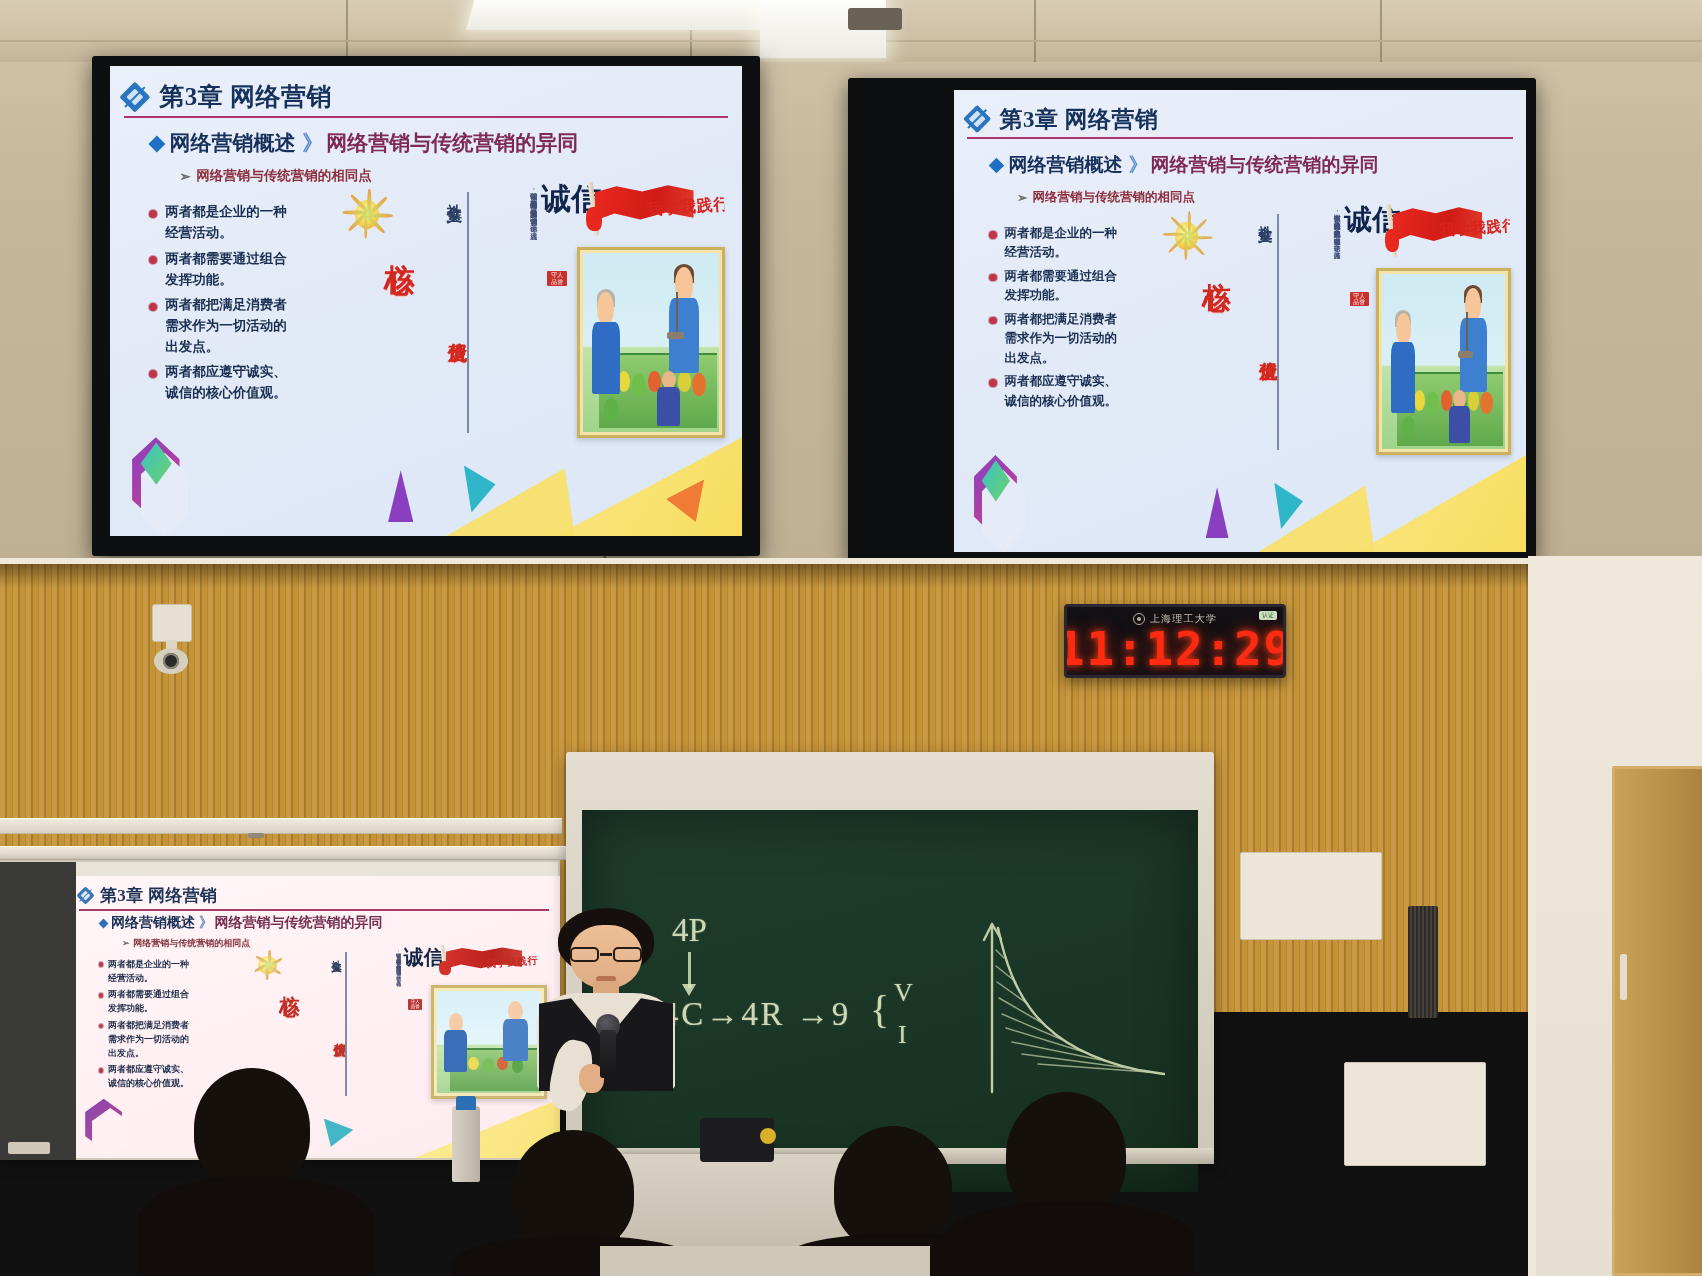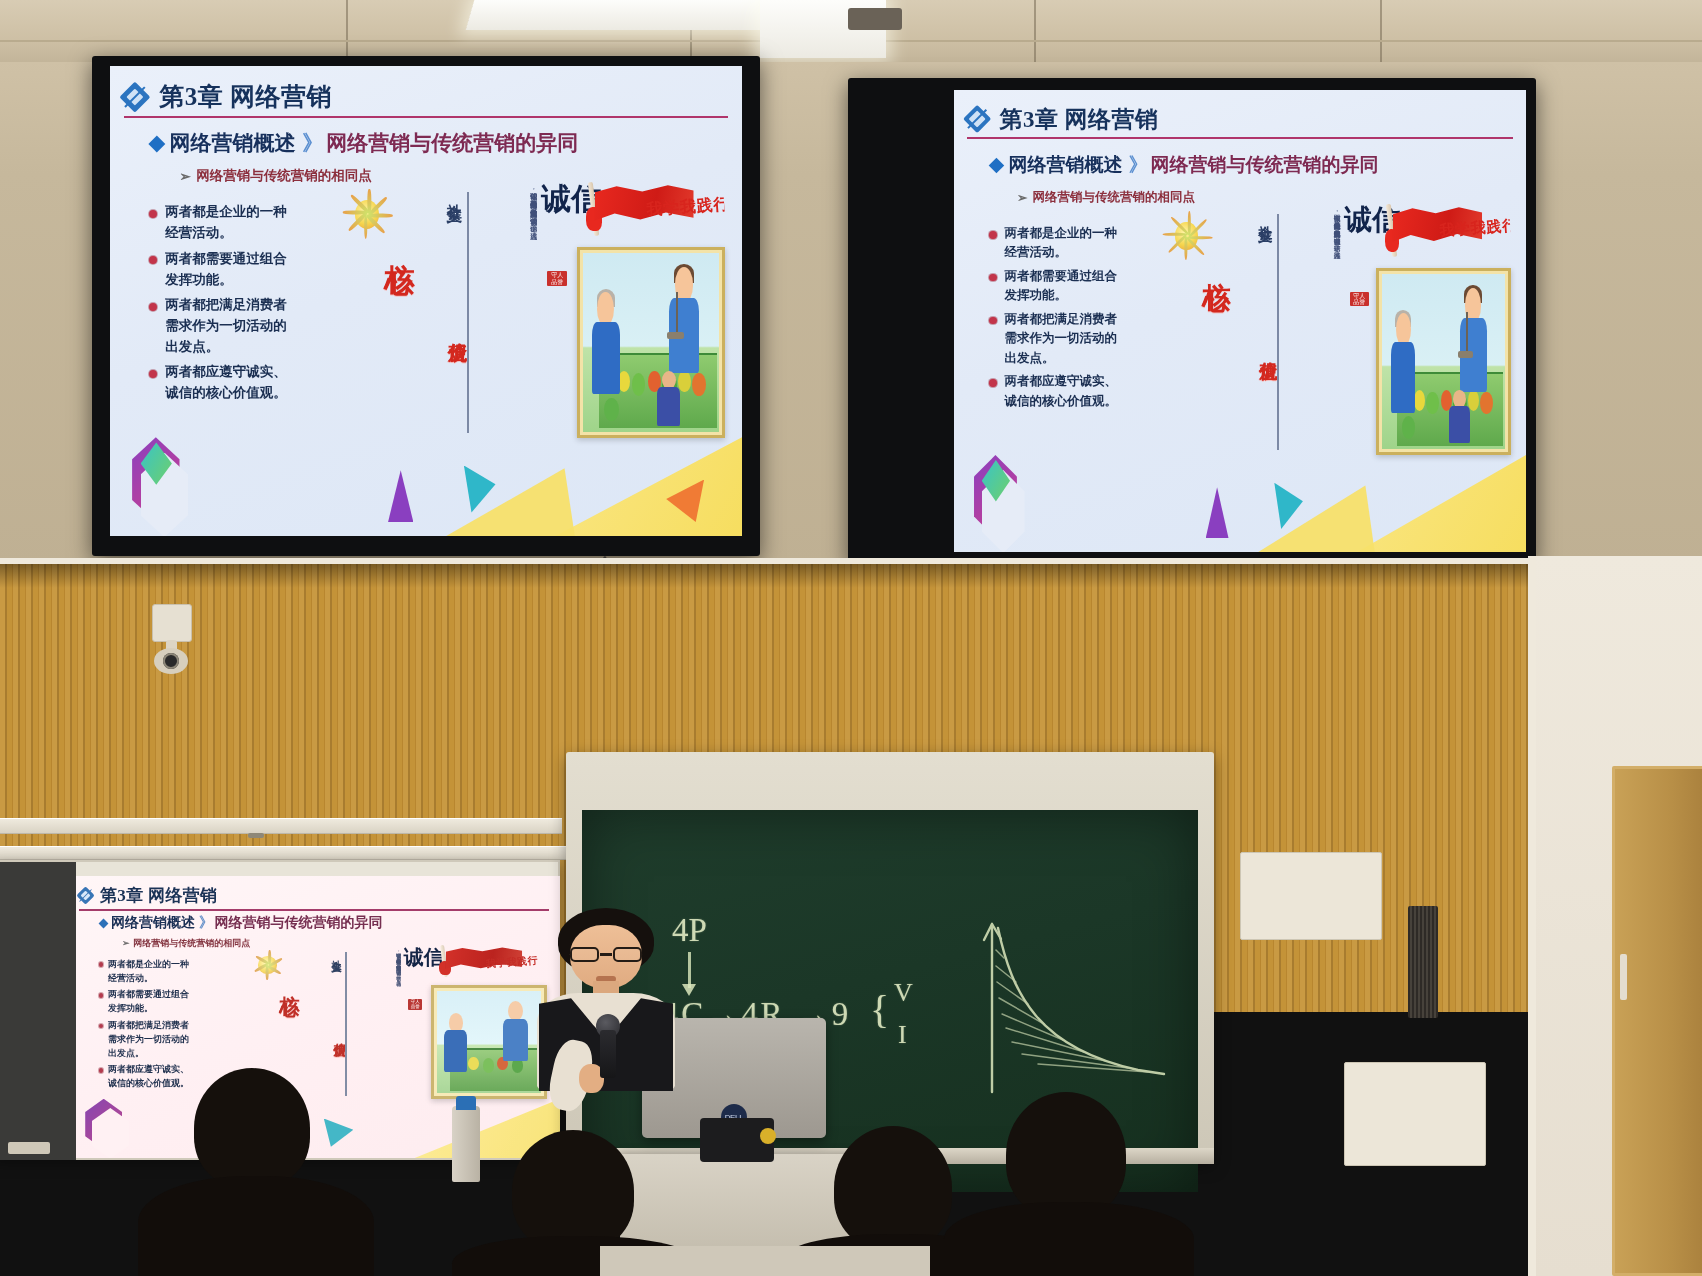--- a/index.html
+++ b/index.html
@@ -728,20 +728,28 @@
   <div class="trim" style="left:0;top:558px;width:1702px;height:6px;"></div>
 
   <div class="wall-cream" style="left:1532px;top:556px;width:170px;height:720px;"></div>
   <div class="trim" style="left:1528px;top:556px;width:8px;height:720px;"></div>
 
   <div class="cam-base" style="left:152px;top:604px;width:40px;height:38px;"></div>
   <div class="cam-stem" style="left:166px;top:640px;width:11px;height:16px;"></div>
   <div class="cam-ball" style="left:154px;top:648px;width:34px;height:26px;"></div>
   <div class="cam-lens" style="left:163px;top:653px;width:16px;height:16px;"></div>
 
+  <div class="clock" style="left:1064px; top:604px; width:222px; height:74px;">
+    <div class="clock-brandbar">
+      <span class="clock-logo"></span>
+      <span class="clock-brand">上海理工大学</span>
+    </div>
+    <div class="clock-badge">认证</div>
+    <div class="clock-time">11:12:29</div>
+  </div>
 
   <div class="proj-rail" style="left:0;top:818px;width:562px;height:16px;"></div>
   <div class="proj-rail" style="left:0;top:846px;width:566px;height:14px;"></div>
   <div style="position:absolute;left:248px;top:833px;width:16px;height:5px;background:#8e8878;border-radius:2px;"></div>
 
   <div class="proj-frame" style="left:-6px; top:860px; width:566px; height:300px;">
     <div class="proj-screen" style="position:absolute;left:72px;top:14px;width:492px;height:282px;">
       <div class="slide warm" style="font-size:9px;">
 
         <div class="slide-title-bar">
@@ -887,23 +895,20 @@
   <div style="position:absolute;left:566px;top:1148px;width:648px;height:16px;background:linear-gradient(180deg,#ddd7c8,#b6afa0);"></div>
 
   <div class="wall-panel" style="left:1240px;top:852px;width:142px;height:88px;"></div>
   <div class="speaker-grill" style="left:1408px;top:906px;width:30px;height:112px;"></div>
   <div class="wall-panel" style="left:1344px;top:1062px;width:142px;height:104px;"></div>
 
   <div class="door" style="left:1612px;top:766px;width:100px;height:510px;"></div>
   <div class="door-handle" style="left:1620px;top:954px;width:7px;height:46px;"></div>
 
   <div class="podium" style="left:620px; top:1154px; width:268px; height:122px;"></div>
-  <div class="monitor-body" style="left:642px; top:1018px; width:184px; height:120px;">
-    <div class="monitor-logo">DELL</div>
-  </div>
   <div class="monitor-stand" style="left:700px; top:1118px; width:74px; height:44px;"></div>
   <div style="position:absolute;left:760px;top:1128px;width:16px;height:16px;border-radius:50%;background:#d9b02a;"></div>
 
   <div class="bottle" style="left:452px;top:1106px;width:28px;height:76px;"></div>
   <div class="bottle-cap" style="left:456px;top:1096px;width:20px;height:14px;"></div>
 
   <div class="person-fig" style="left:558px; top:908px; width:96px; height:122px;">
     <div class="pf-hair" style="height:54%;"></div>
     <div class="pf-face"></div>
     <div class="pf-glasses">

